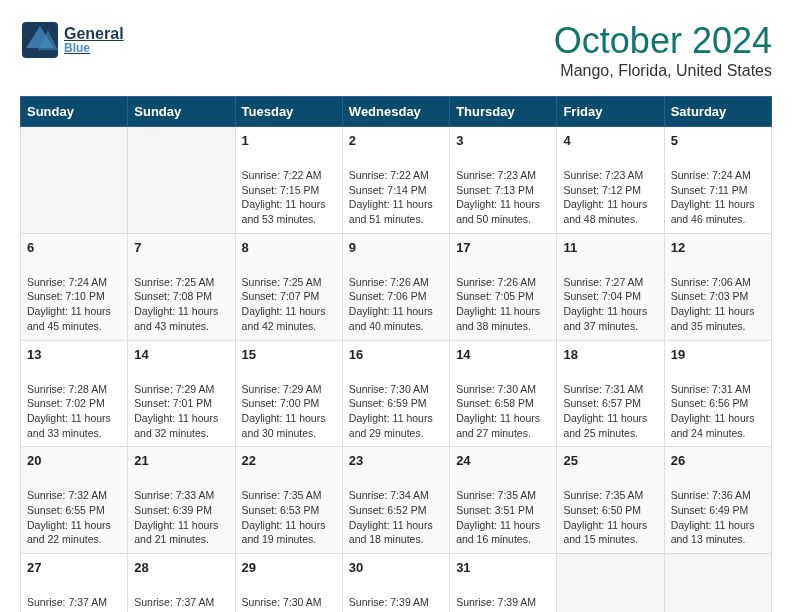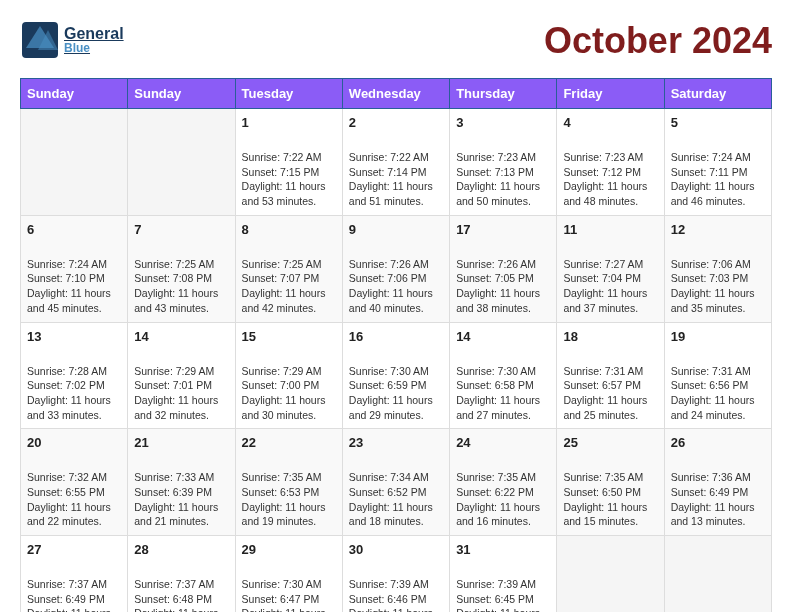--- a/index.html
+++ b/index.html
@@ -22,36 +22,36 @@
       font-size: 18px;
       font-weight: bold;
       color: #1a3a5c;
       line-height: 1.1;
     }
     .title-area {
       text-align: right;
     }
     .title-area h1 {
       font-size: 36px;
-      font-weight: bold;
-      color: #7f1d1d;
+      font-weight: normal;
+      color: #0f766e;
       text-align: right;
     }
     .title-area h2 {
       font-size: 16px;
       color: #333;
       font-weight: normal;
     }
     table {
       width: 100%;
       border-collapse: collapse;
       font-size: 11px;
     }
     thead tr th {
-      background-color: #8b5cf6;
+      background-color: #0c4a6e;
       color: #fff;
       padding: 7px 6px;
       text-align: left;
       font-size: 13px;
       font-weight: bold;
       border: 1px solid #2a5e98;
     }
     tbody tr td {
       vertical-align: top;
       padding: 6px 6px;
@@ -97,20 +97,21 @@
       <div style="color:#1a3a5c; font-size:16px; font-weight:bold; line-height:1.1;">
         <span>General</span>
       </div>
       <div style="color:#4a90c4; font-size:12px; font-weight:bold; line-height:1.1;">
         <span>Blue</span>
       </div>
     </div>
   </div>
   <div class="title-area">
     <h1>October 2024</h1>
+    <h2>Mango, Florida, United States</h2>
   </div>
 </div>
 
 <table>
   <thead>
     <tr>
     <th>Sunday</th>
         <th>Sunday</th>
         <th>Tuesday</th>
         <th>Wednesday</th>
@@ -263,21 +264,21 @@
         </td>
         <td>
           <div class="day-num">23</div>
           <div class="day-info">Sunrise: 7:34 AM
 Sunset: 6:52 PM
 Daylight: 11 hours and 18 minutes.</div>
         </td>
         <td>
           <div class="day-num">24</div>
           <div class="day-info">Sunrise: 7:35 AM
-Sunset: 6:22 PM
+Sunset: 3:51 PM
 Daylight: 11 hours and 16 minutes.</div>
         </td>
         <td>
           <div class="day-num">25</div>
           <div class="day-info">Sunrise: 7:35 AM
 Sunset: 6:50 PM
 Daylight: 11 hours and 15 minutes.</div>
         </td>
         <td>
           <div class="day-num">26</div>

